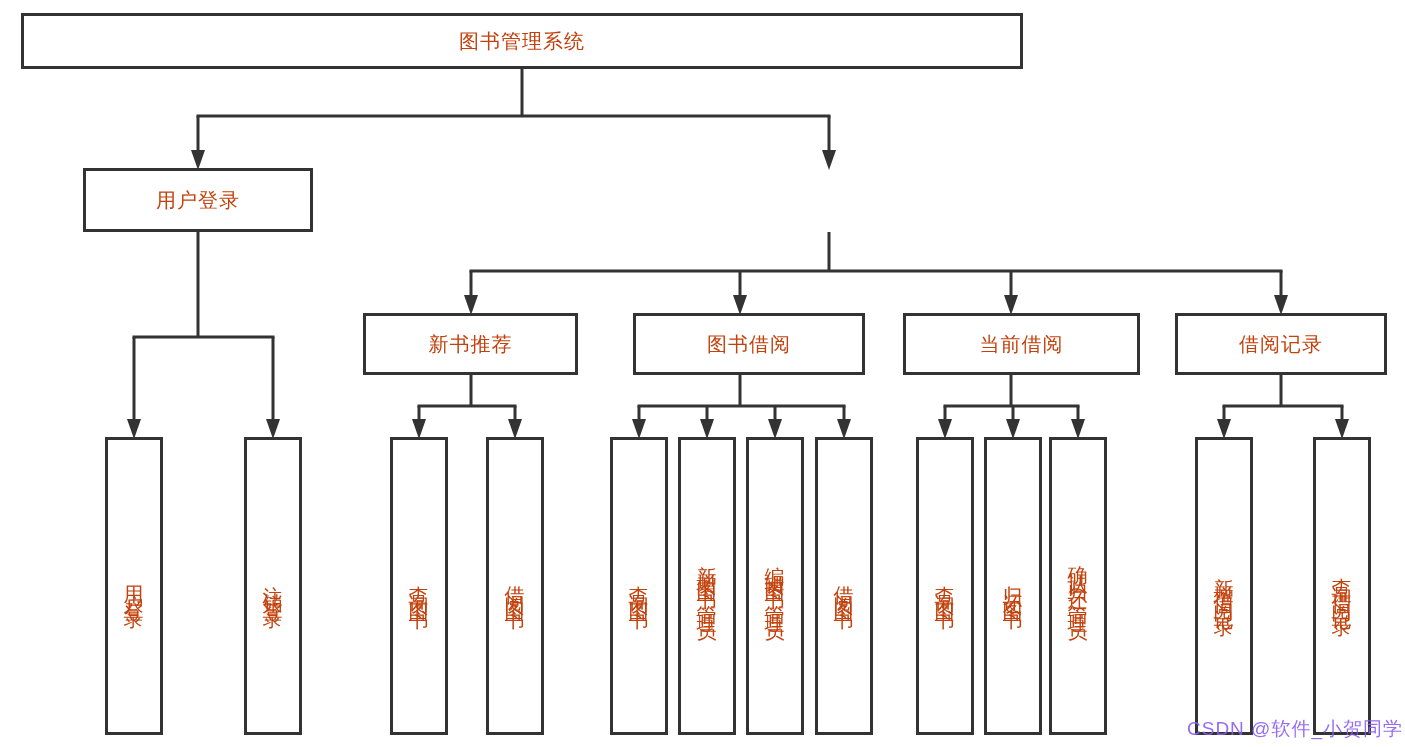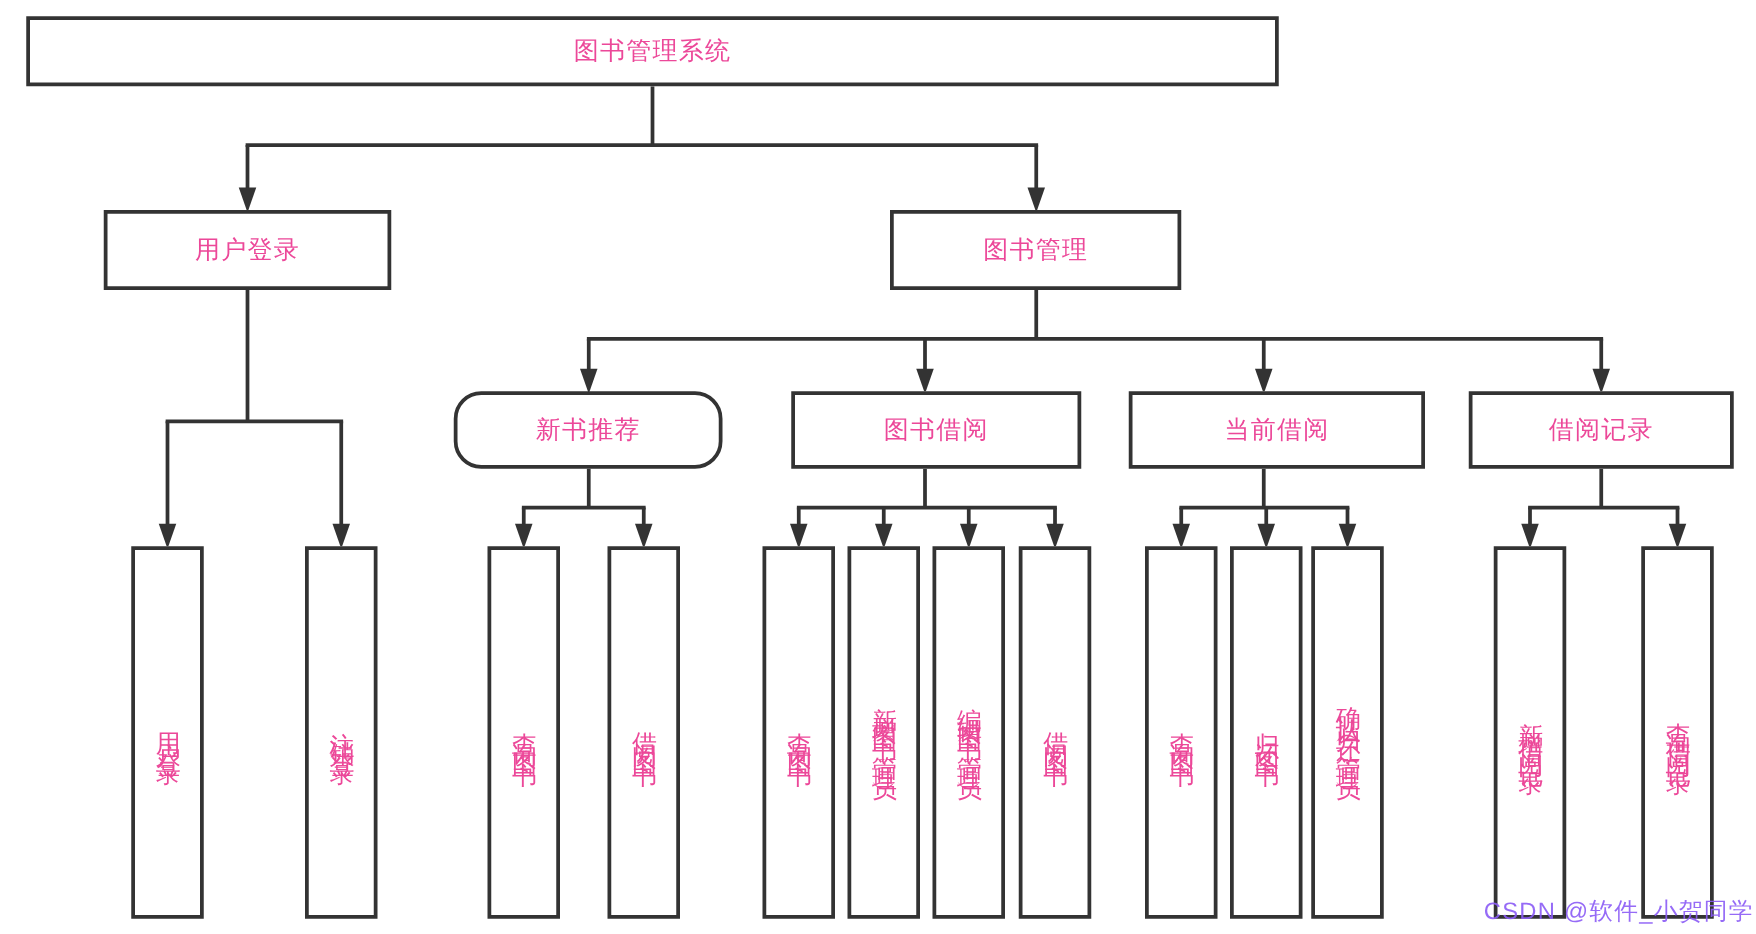--- a/index.html
+++ b/index.html
@@ -22,21 +22,21 @@
     height: 747px;
   }
   .box {
     position: absolute;
     box-sizing: border-box;
     border: 3px solid #333333;
     background: #ffffff;
     display: flex;
     align-items: center;
     justify-content: center;
-    color: #ec4899;
+    color: #c2410c;
   }
   .box.hbox span {
     font-size: 20px;
     letter-spacing: 1px;
     white-space: nowrap;
     line-height: 1;
   }
   .box.root { left: 21px; top: 13px; width: 1002px; height: 56px; }
   .box.lvl2 { top: 168px; height: 64px; }
   .box.mid  { top: 313px; height: 62px; }
@@ -120,25 +120,22 @@
       <polygon points="1335,419 1349,419 1342,439" fill="#333333"></polygon>
     </svg>
 
   <div class="box root hbox" style="left:21px; top:13px; width:1002px; height:56px;">
     <span>图书管理系统</span>
   </div>
 
   <div class="box lvl2 hbox" style="left:83px; width:230px;">
     <span>用户登录</span>
   </div>
-  <div class="box lvl2 hbox" style="left:712px; width:233px;">
-    <span>图书管理</span>
-  </div>
 
-  <div class="box mid hbox" style="left:363px; width:215px;border-radius:22px;">
+  <div class="box mid hbox" style="left:363px; width:215px;">
     <span>新书推荐</span>
   </div>
   <div class="box mid hbox" style="left:633px; width:232px;">
     <span>图书借阅</span>
   </div>
   <div class="box mid hbox" style="left:903px; width:237px;">
     <span>当前借阅</span>
   </div>
   <div class="box mid hbox" style="left:1175px; width:212px;">
     <span>借阅记录</span>

